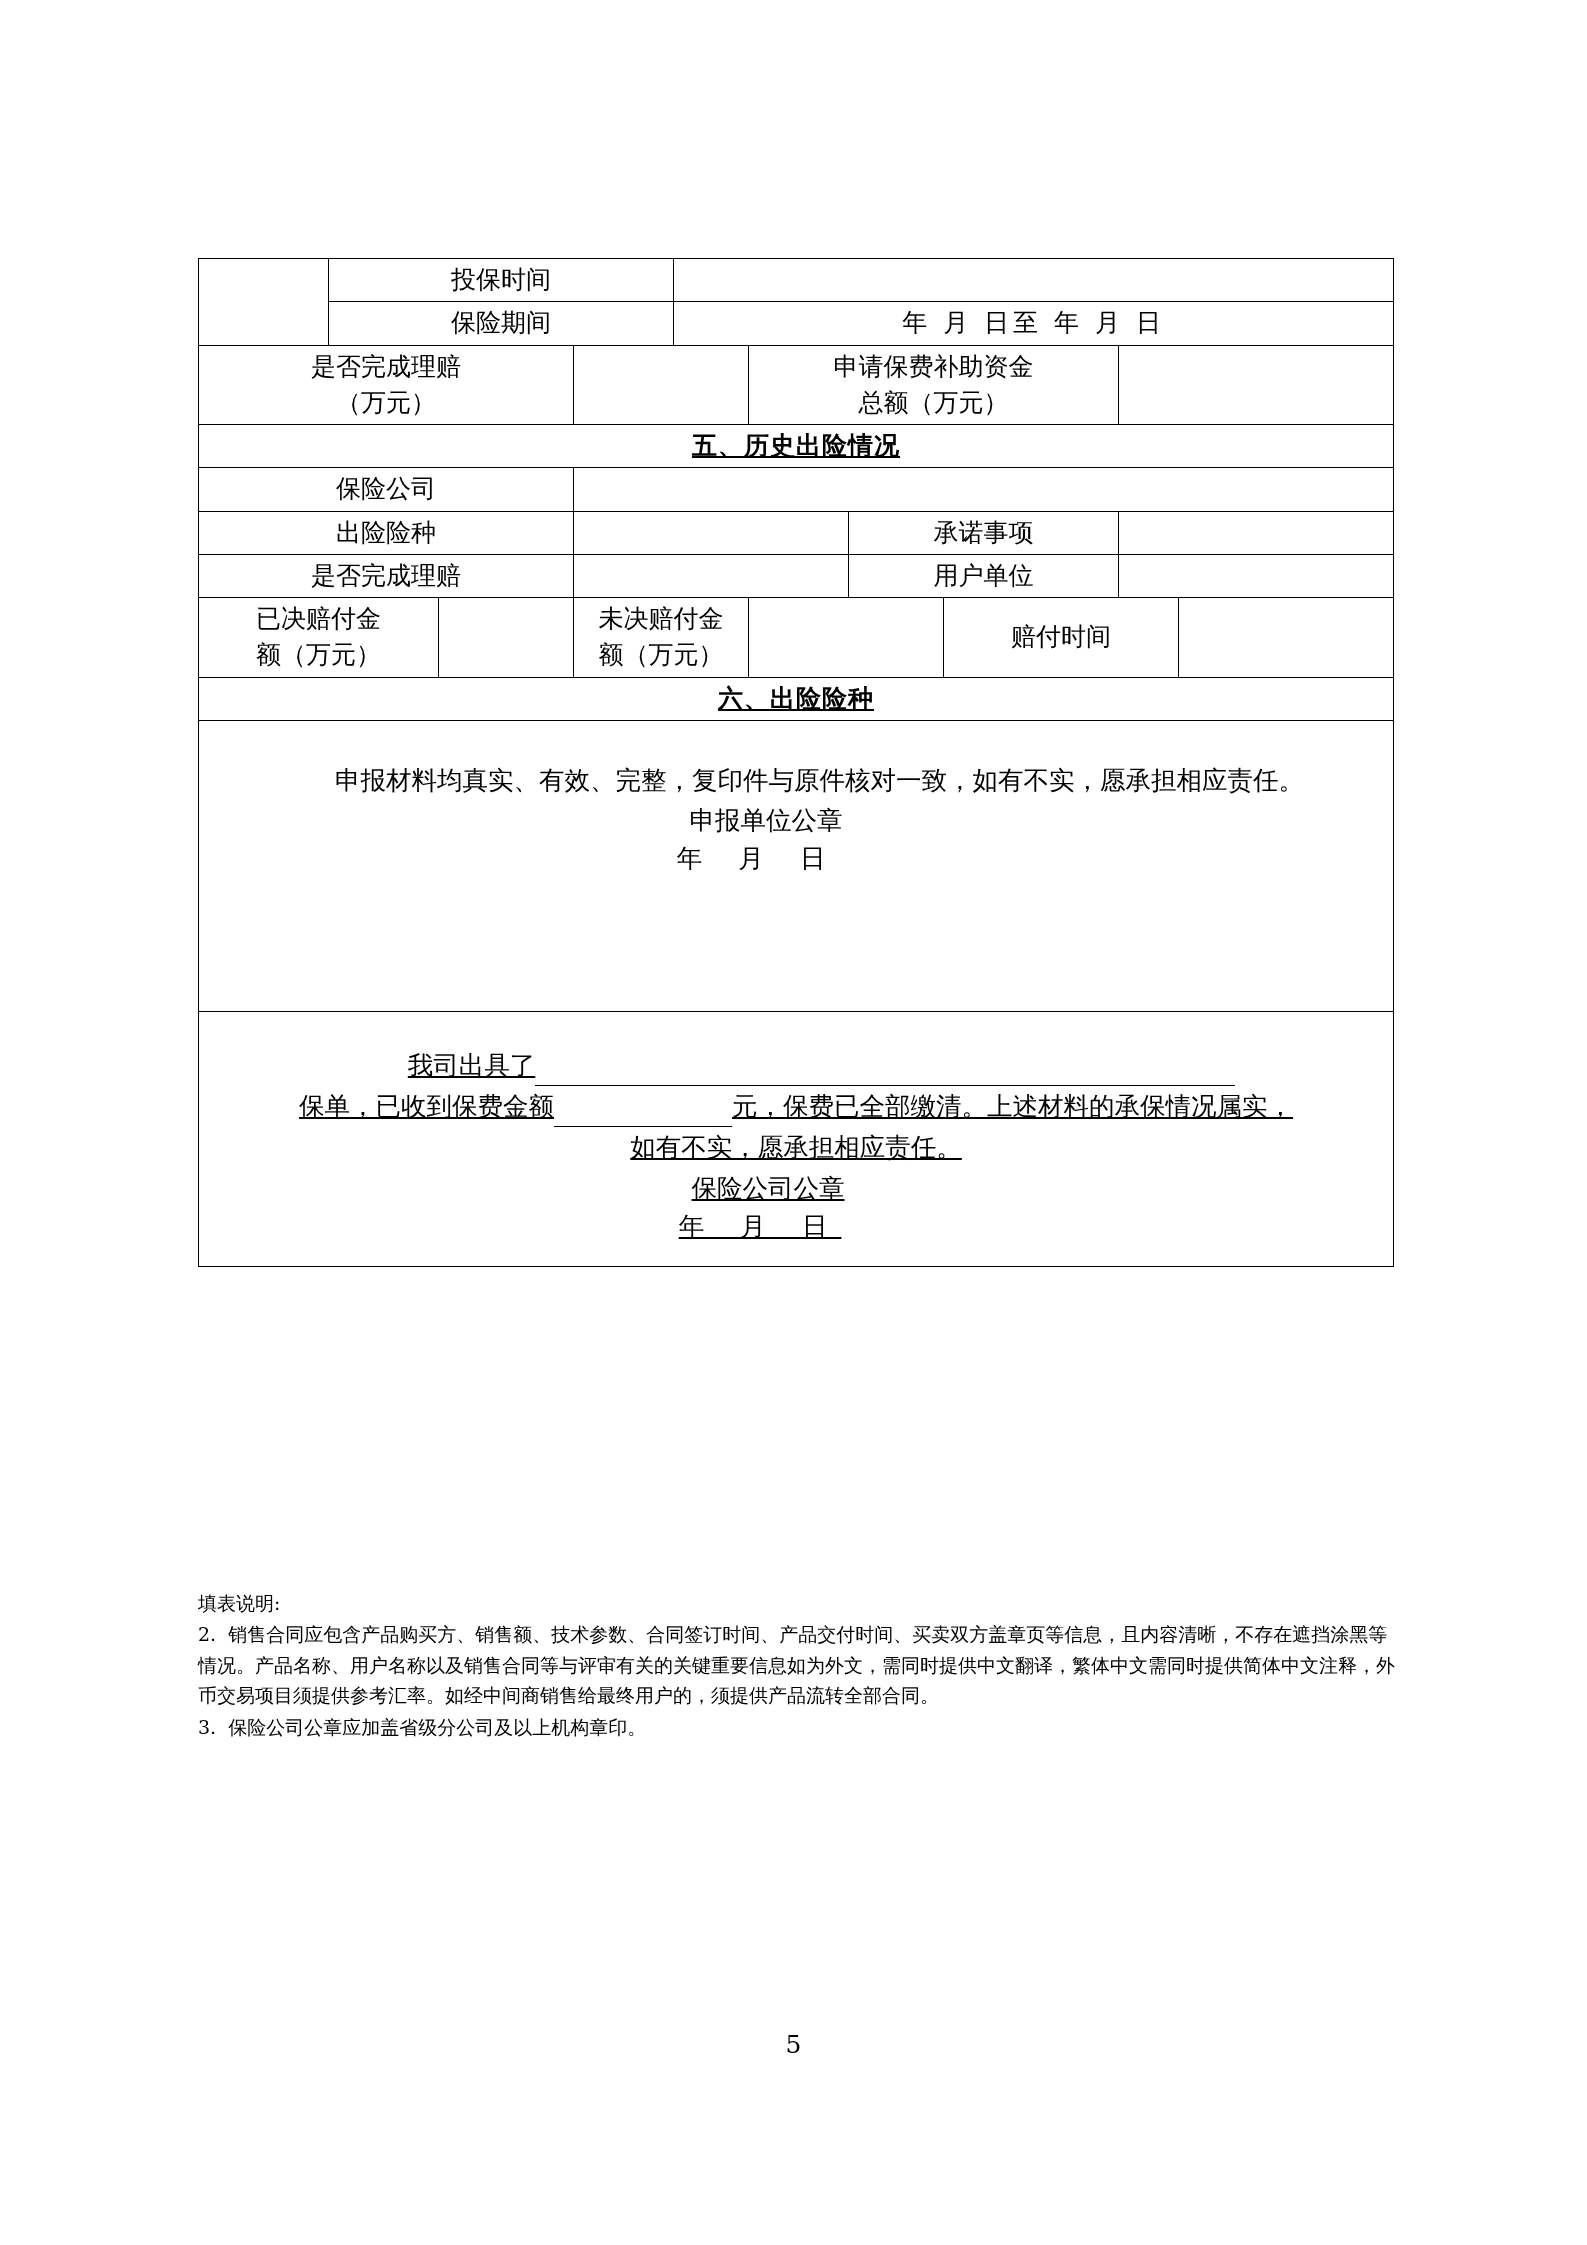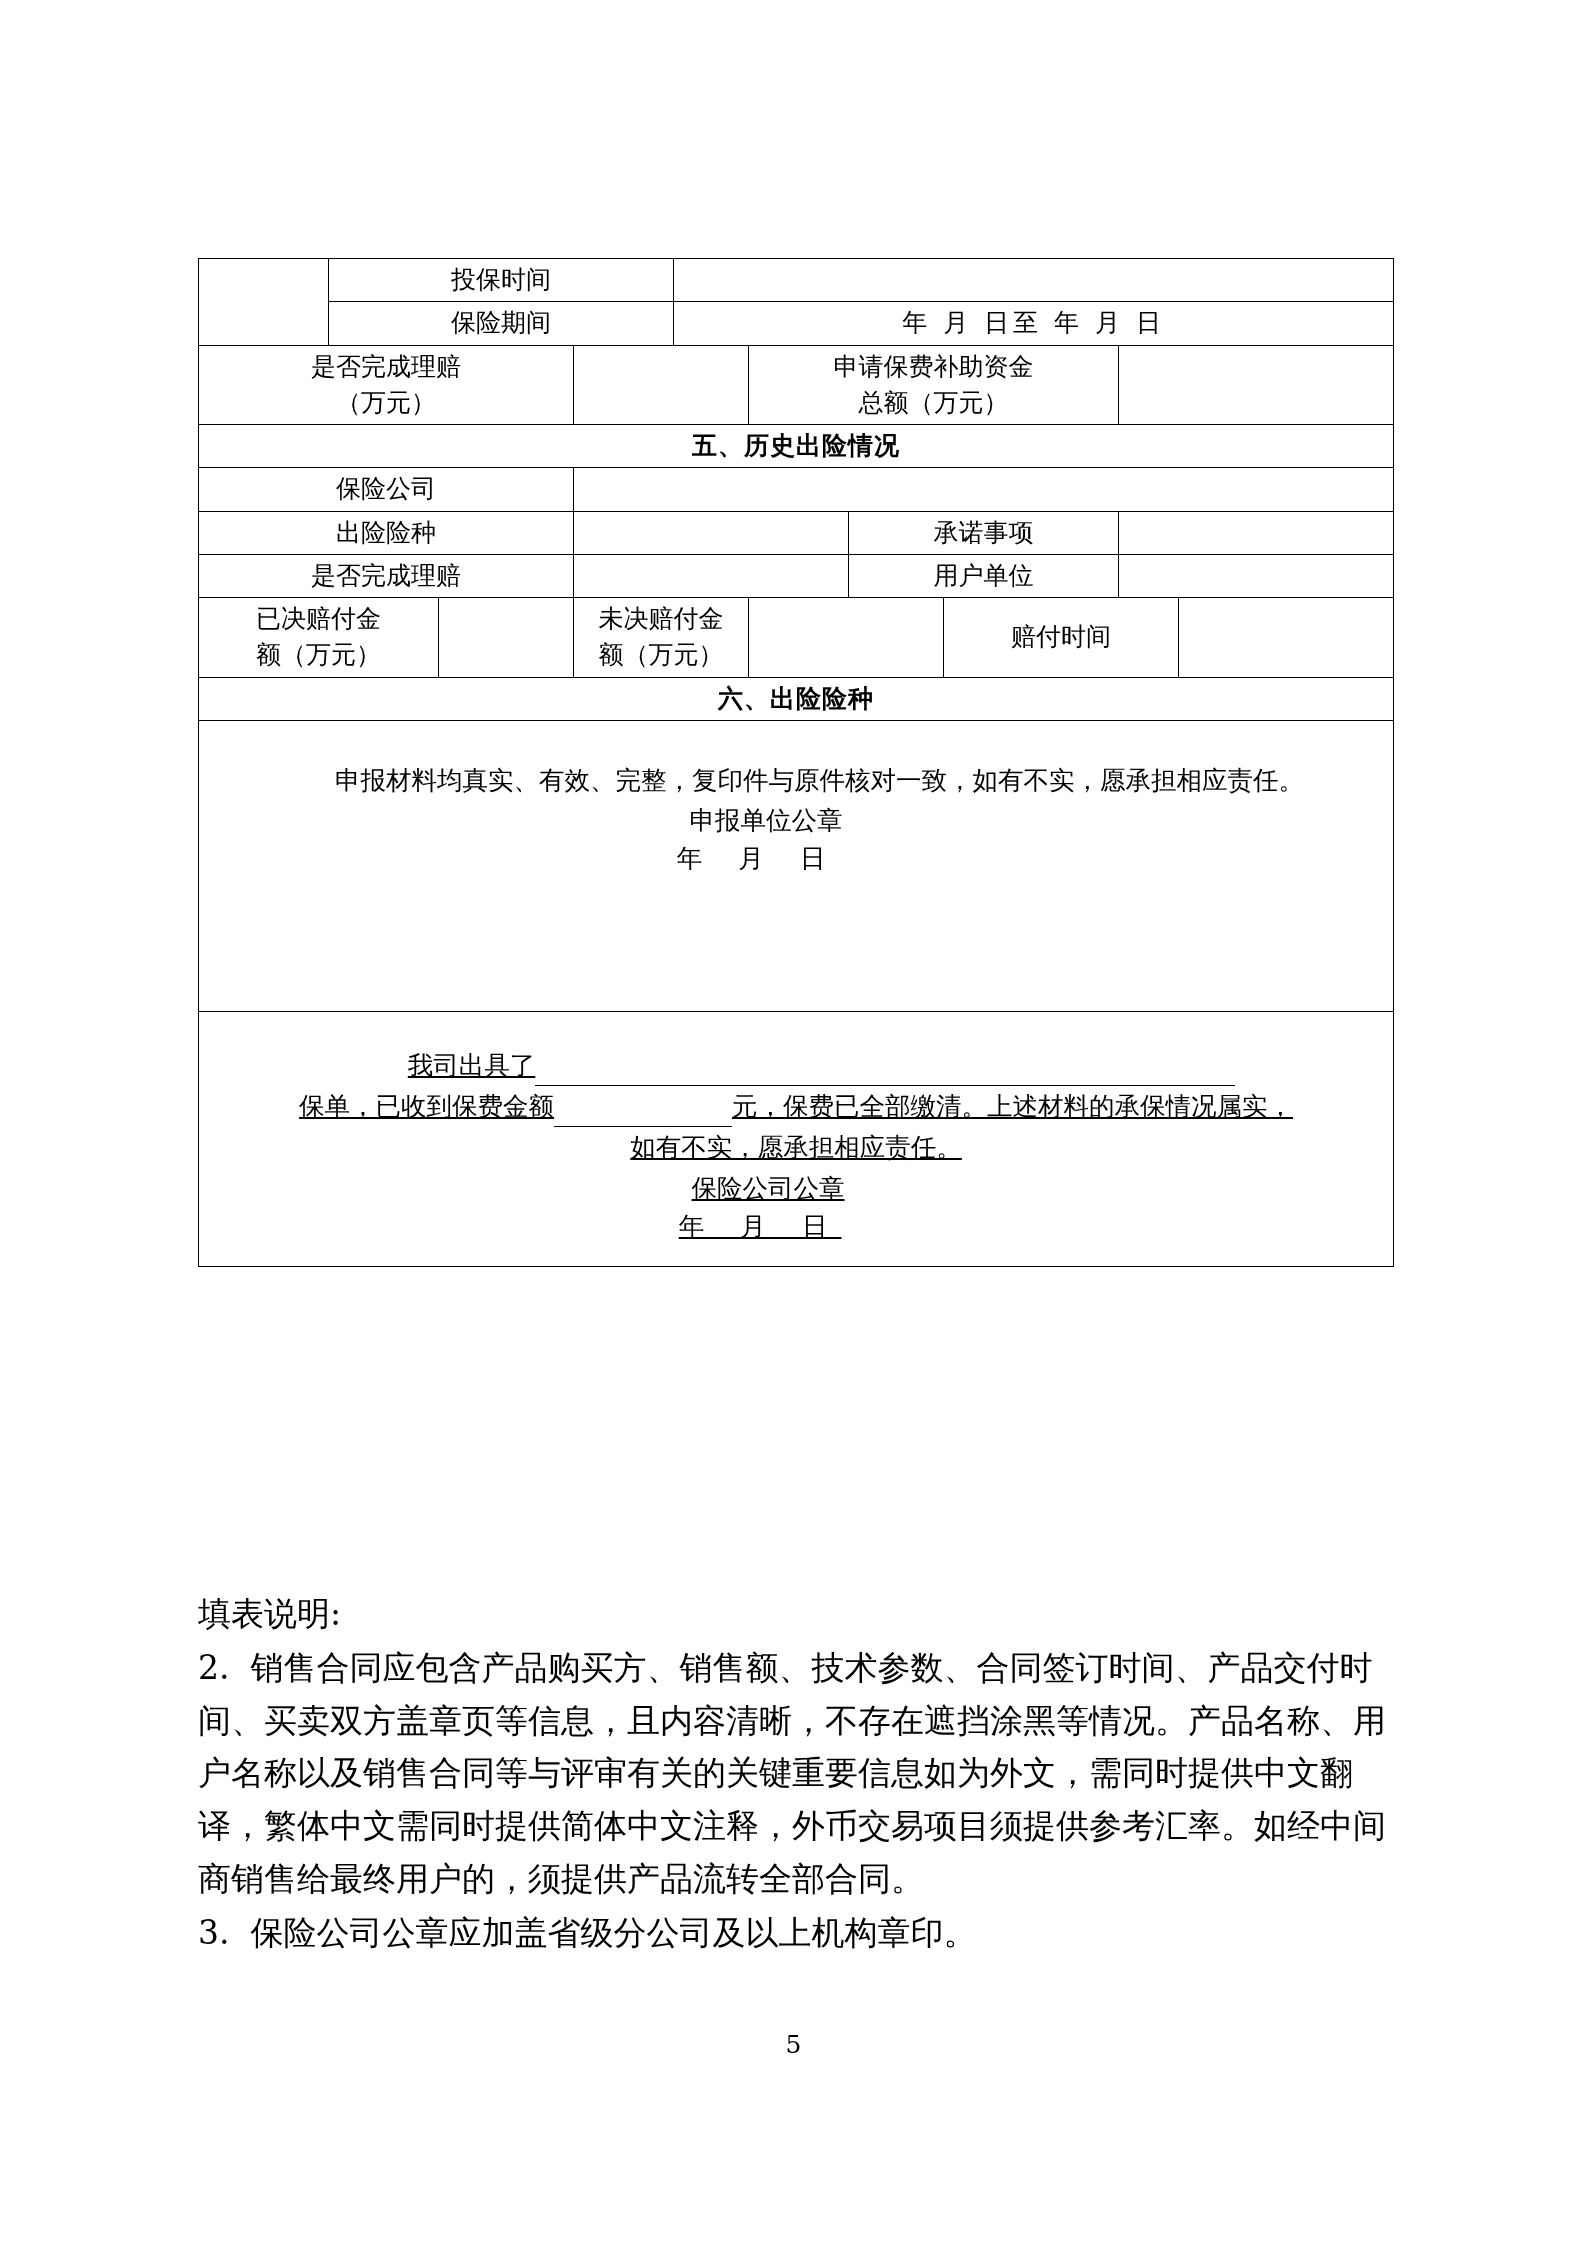--- a/index.html
+++ b/index.html
@@ -43,20 +43,21 @@
   }
   td.blank { }
   .cellpad {
     padding: 14px 8px;
   }
   .h-row td {
     font-weight: bold;
     font-size: 26px;
     letter-spacing: 1px;
     padding: 14px 0;
+    text-decoration: underline;
   }
   .two-line {
     padding: 10px 6px;
     line-height: 1.42;
   }
   .dateline {
     letter-spacing: 4px;
     font-size: 25px;
   }
   
@@ -104,21 +105,21 @@
     width: 178px;
     height: 26px;
     vertical-align: bottom;
   }
   
   .notes {
     position: absolute;
     left: 198px;
     top: 1588px;
     width: 1200px;
-    font-size: 33px;
+    font-size: 19px;
     line-height: 1.6;
     font-family: "DejaVu Serif", "Liberation Serif", serif;
   }
   .notes p {
     margin: 0 0 1px 0;
   }
   .pagenum {
     position: absolute;
     left: 0;
     top: 2030px;

